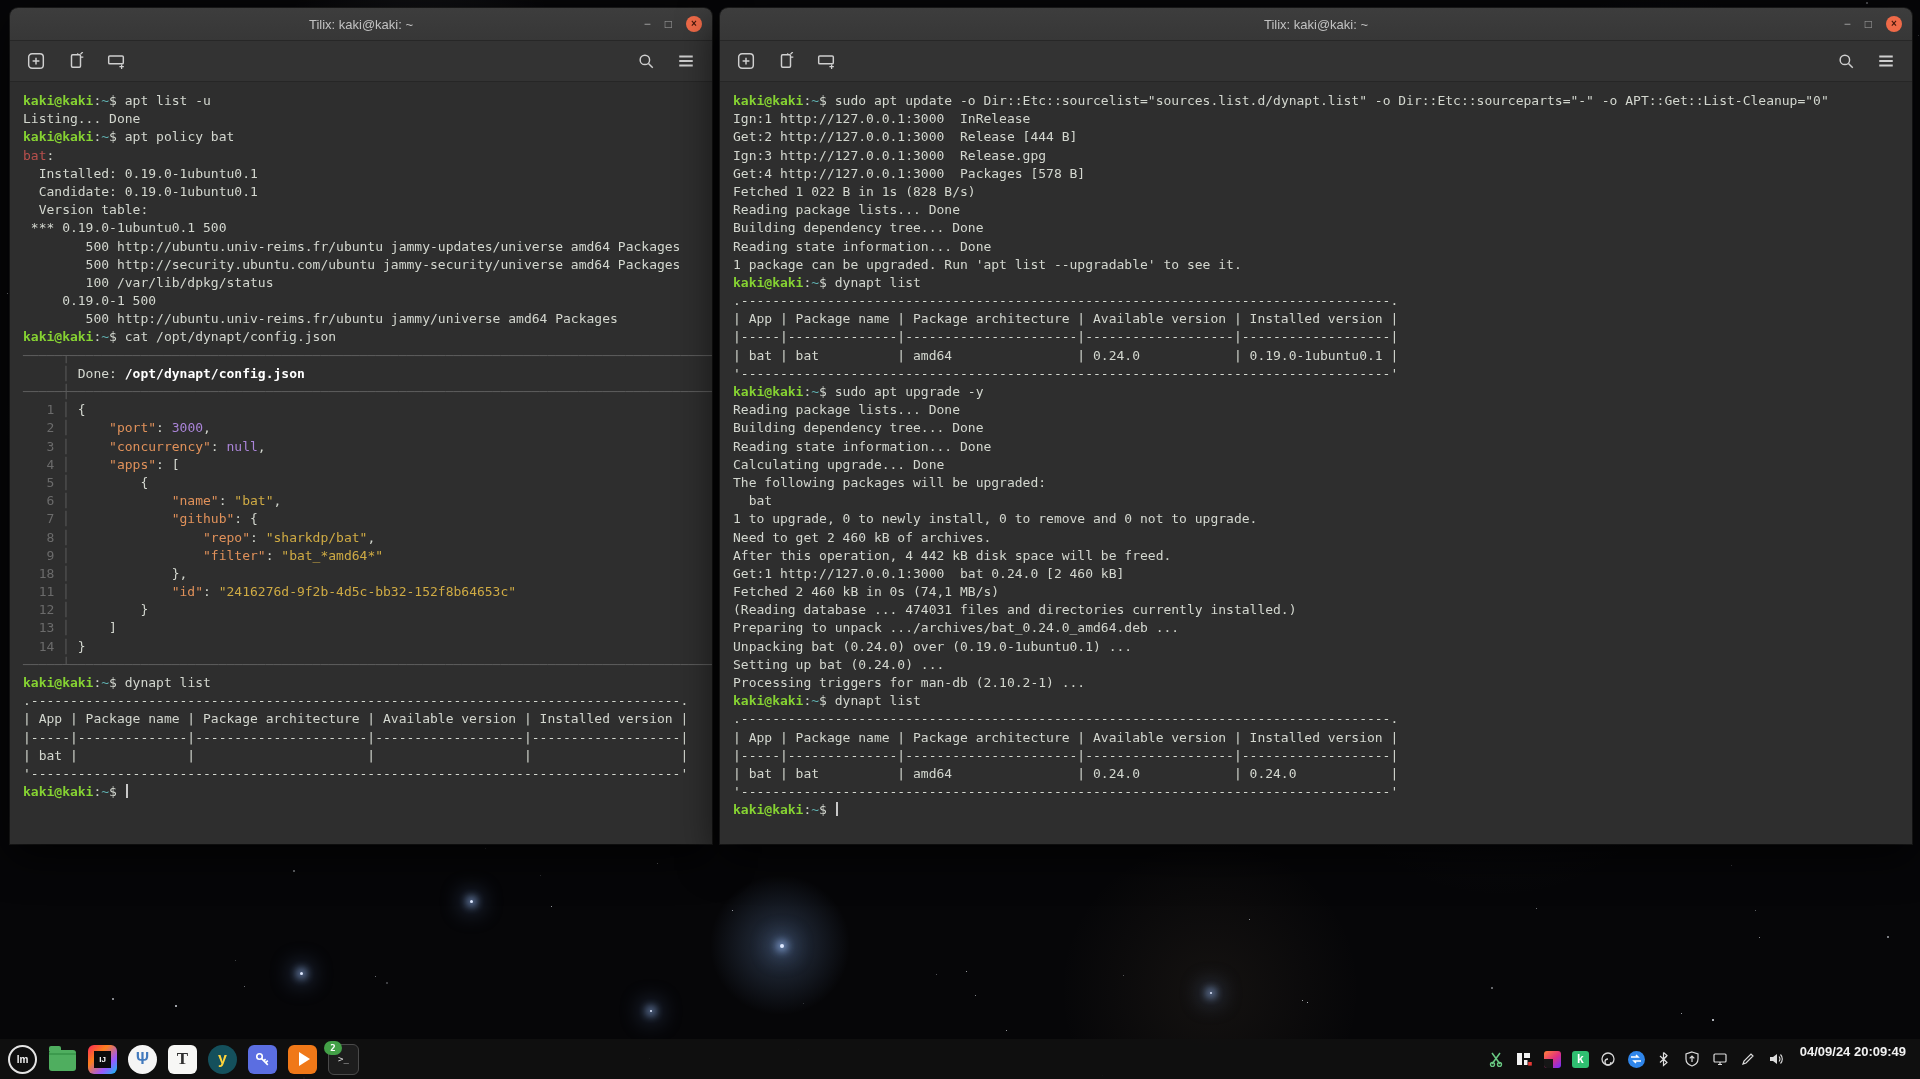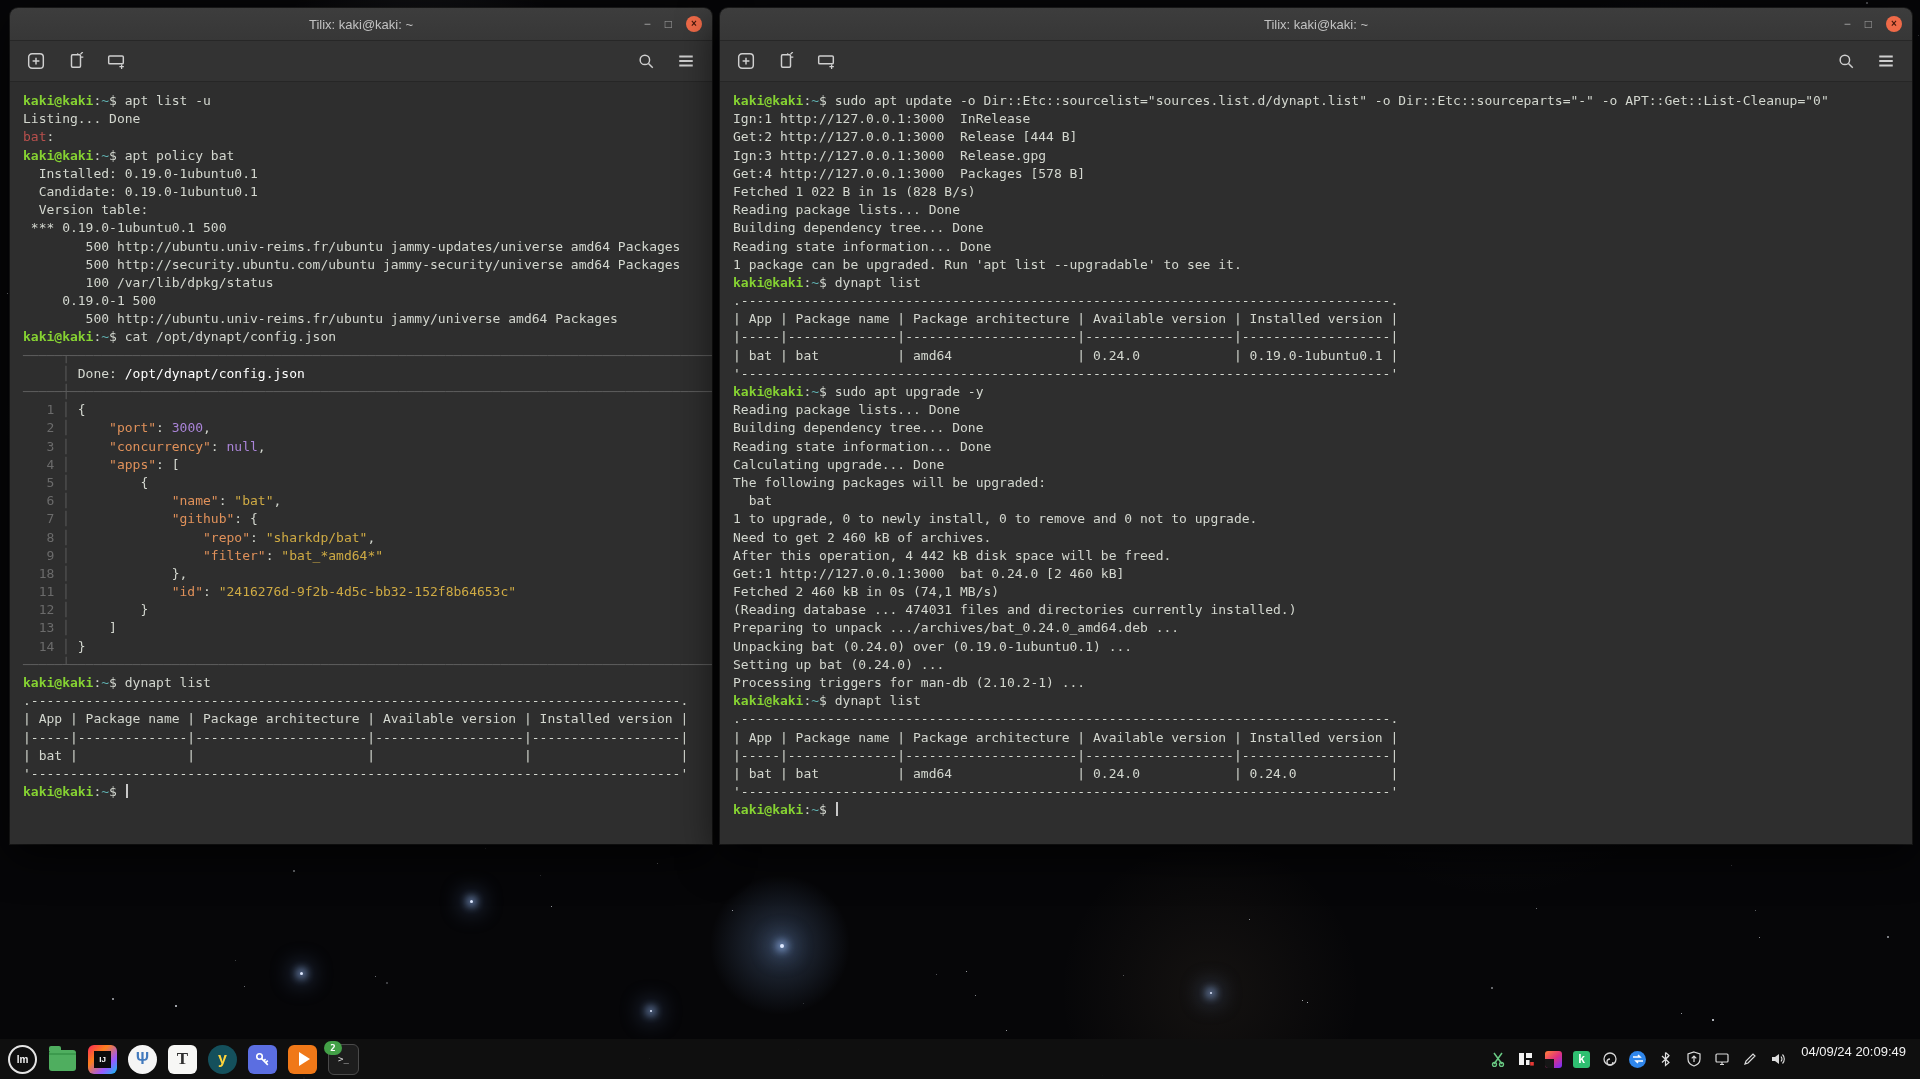--- a/index.html
+++ b/index.html
@@ -42,21 +42,21 @@
   .tl{white-space:pre;height:18.2px;color:#d3d7cf;}
   .c-w{color:#d3d7cf;}
   .c-p{color:#86d332;font-weight:bold;}
   .c-d{color:#5fb0b0;}
   .c-r{color:#b9504d;}
   .c-ln{color:#6b6b6b;}
   .c-g{color:#5a5a5a;}
   .c-k{color:#e0915a;}
   .c-s{color:#cfab44;}
   .c-n{color:#aa84d8;}
-  .c-b{color:#ffffff;font-weight:normal;}
+  .c-b{color:#ffffff;font-weight:bold;}
   .cursor{display:inline-block;width:2px;height:14px;background:#c9c9c9;
           vertical-align:-2px;margin-left:1px;}
 
   
   .taskbar{position:absolute;left:0;right:0;bottom:0;height:40px;background:rgba(16,16,16,.94);
            display:flex;align-items:center;padding:0 8px;z-index:9;}
   .tb-apps{display:flex;align-items:center;gap:11px;}
   .app-ico{width:29px;height:29px;border-radius:6px;position:relative;flex:0 0 auto;
            display:flex;align-items:center;justify-content:center;}
   .ico-mint{border-radius:50%;border:2px solid #e4e4e4;width:25px;height:25px;
@@ -86,21 +86,21 @@
   .tb-tray{margin-left:auto;display:flex;align-items:center;gap:11px;}
   .tray-ico{width:17px;height:17px;display:flex;align-items:center;justify-content:center;flex:0 0 auto;}
   .tray-ico svg{width:16px;height:16px;}
   .ico-cube{width:17px;height:17px;border-radius:3px;position:relative;overflow:hidden;
             background:linear-gradient(140deg,#ff7a3d 5%,#e0317e 50%,#7b2ff7 95%);}
   .ico-cube::after{content:"";position:absolute;left:0;bottom:0;width:9px;height:9px;background:#161616;}
   .ico-k{width:17px;height:17px;border-radius:3px;background:#2fbf71;color:#fff;
          font-size:12px;font-weight:bold;display:flex;align-items:center;justify-content:center;}
   .ico-sync{width:17px;height:17px;border-radius:50%;background:#2f86eb;display:flex;
             align-items:center;justify-content:center;}
-  .clock{color:#f2f2f2;font-size:13px;white-space:pre;margin:0 6px 16px 4px;}
+  .clock{color:#f2f2f2;font-size:13px;white-space:pre;margin:0 6px 16px 4px;font-weight:bold;}
 </style>
 </head>
 <body>
 
 <div class="desktop">
   <div class="starfield" id="stars">
       <i style="left: 1211px; top: 824px; width: 1px; height: 1px; opacity: 0.41;"></i>
       <i style="left: 932px; top: 295px; width: 1px; height: 1px; opacity: 0.62;"></i>
       <i style="left: 966px; top: 971px; width: 1px; height: 1px; opacity: 0.85;"></i>
       <i style="left: 1261px; top: 387px; width: 1px; height: 1px; opacity: 0.65;"></i>
@@ -328,22 +328,22 @@
     </span>
     <span class="tool-btn">
       <svg viewBox="0 0 16 16">
           <path d="M2 4h12M2 8h12M2 12h12" stroke-width="1.6"></path>
         </svg>
     </span>
   </div>
   <div class="term-body">
       <div class="tl"><span class="c-p">kaki@kaki</span><span class="c-w">:</span><span class="c-d">~</span><span class="c-w">$ apt list -u</span></div>
       <div class="tl"><span class="c-w">Listing... Done</span></div>
+      <div class="tl"><span class="c-p">kaki@kaki</span><span class="c-w">:</span><span class="c-d">~</span><span class="c-w">$ apt policy bat</span></div>
       <div class="tl"><span class="c-r">bat</span><span class="c-w">:</span></div>
-      <div class="tl"><span class="c-p">kaki@kaki</span><span class="c-w">:</span><span class="c-d">~</span><span class="c-w">$ apt policy bat</span></div>
       <div class="tl"><span class="c-w">  Installed: 0.19.0-1ubuntu0.1</span></div>
       <div class="tl"><span class="c-w">  Candidate: 0.19.0-1ubuntu0.1</span></div>
       <div class="tl"><span class="c-w">  Version table:</span></div>
       <div class="tl"><span class="c-w"> *** 0.19.0-1ubuntu0.1 500</span></div>
       <div class="tl"><span class="c-w">        500 http://ubuntu.univ-reims.fr/ubuntu jammy-updates/universe amd64 Packages</span></div>
       <div class="tl"><span class="c-w">        500 http://security.ubuntu.com/ubuntu jammy-security/universe amd64 Packages</span></div>
       <div class="tl"><span class="c-w">        100 /var/lib/dpkg/status</span></div>
       <div class="tl"><span class="c-w">     0.19.0-1 500</span></div>
       <div class="tl"><span class="c-w">        500 http://ubuntu.univ-reims.fr/ubuntu jammy/universe amd64 Packages</span></div>
       <div class="tl"><span class="c-p">kaki@kaki</span><span class="c-w">:</span><span class="c-d">~</span><span class="c-w">$ cat /opt/dynapt/config.json</span></div>

